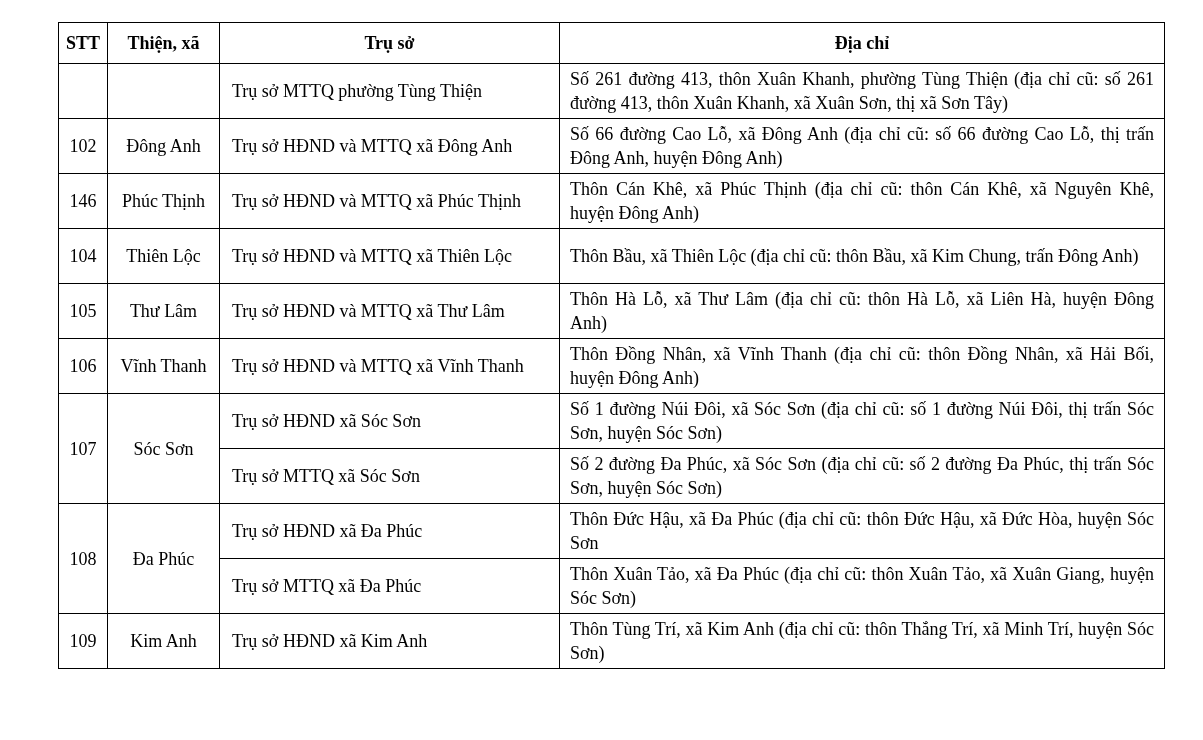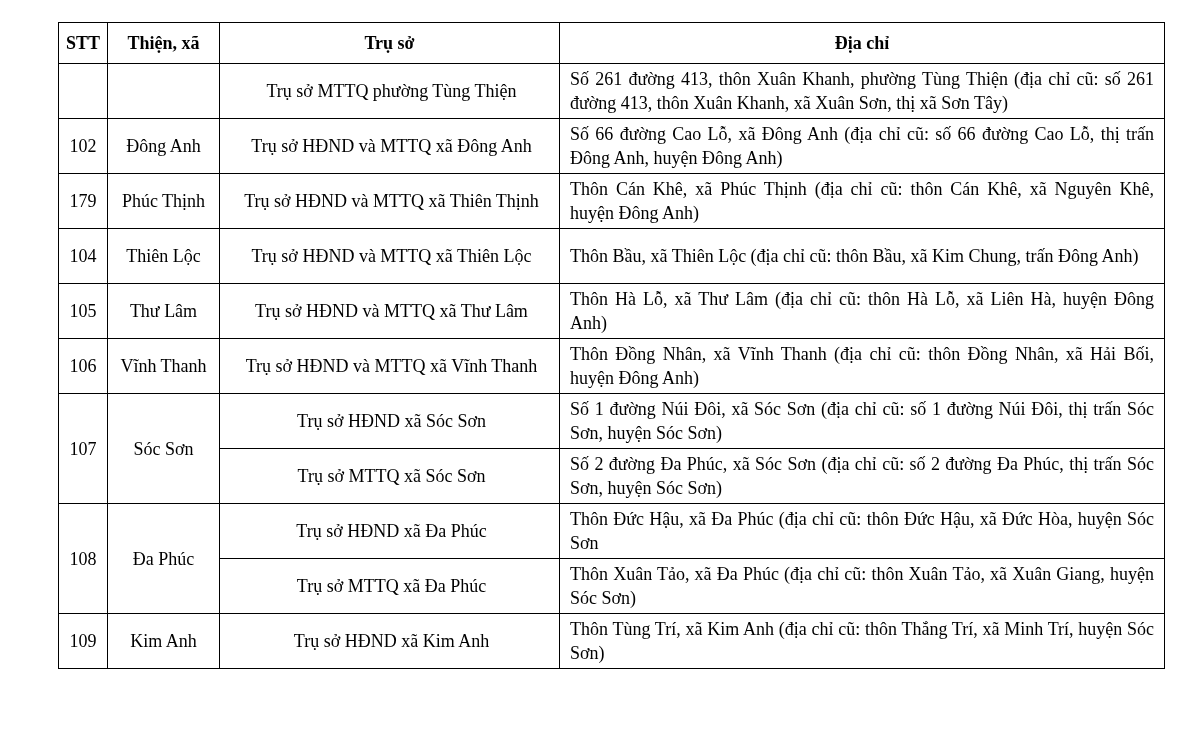--- a/index.html
+++ b/index.html
@@ -45,21 +45,21 @@
   }
   td.c-stt {
     text-align: center;
     padding: 2px 4px;
   }
   td.c-ward {
     text-align: center;
     padding: 14px 6px;
   }
   td.c-office {
-    text-align: center;
+    text-align: left;
     padding: 2px 8px 2px 12px;
   }
   td.c-address {
     text-align: justify;
     padding: 3px 10px 3px 10px;
     font-family: Liberation Serif, serif;
   }
 </style>
 </head>
 <body>
@@ -87,23 +87,23 @@
           <td class="c-office">Trụ sở MTTQ phường Tùng Thiện</td>
           <td class="c-address">Số 261 đường 413, thôn Xuân Khanh, phường Tùng Thiện (địa chỉ cũ: số 261 đường 413, thôn Xuân Khanh, xã Xuân Sơn, thị xã Sơn Tây)</td>
         </tr>
         <tr>
           <td class="c-stt">102</td>
           <td class="c-ward">Đông Anh</td>
           <td class="c-office">Trụ sở HĐND và MTTQ xã Đông Anh</td>
           <td class="c-address">Số 66 đường Cao Lỗ, xã Đông Anh (địa chỉ cũ: số 66 đường Cao Lỗ, thị trấn Đông Anh, huyện Đông Anh)</td>
         </tr>
         <tr>
-          <td class="c-stt">179</td>
+          <td class="c-stt">146</td>
           <td class="c-ward">Phúc Thịnh</td>
-          <td class="c-office">Trụ sở HĐND và MTTQ xã Thiên Thịnh</td>
+          <td class="c-office">Trụ sở HĐND và MTTQ xã Phúc Thịnh</td>
           <td class="c-address">Thôn Cán Khê, xã Phúc Thịnh (địa chỉ cũ: thôn Cán Khê, xã Nguyên Khê, huyện Đông Anh)</td>
         </tr>
         <tr>
           <td class="c-stt">104</td>
           <td class="c-ward">Thiên Lộc</td>
           <td class="c-office">Trụ sở HĐND và MTTQ xã Thiên Lộc</td>
           <td class="c-address">Thôn Bầu, xã Thiên Lộc (địa chỉ cũ: thôn Bầu, xã Kim Chung, trấn Đông Anh)</td>
         </tr>
         <tr>
           <td class="c-stt">105</td>

